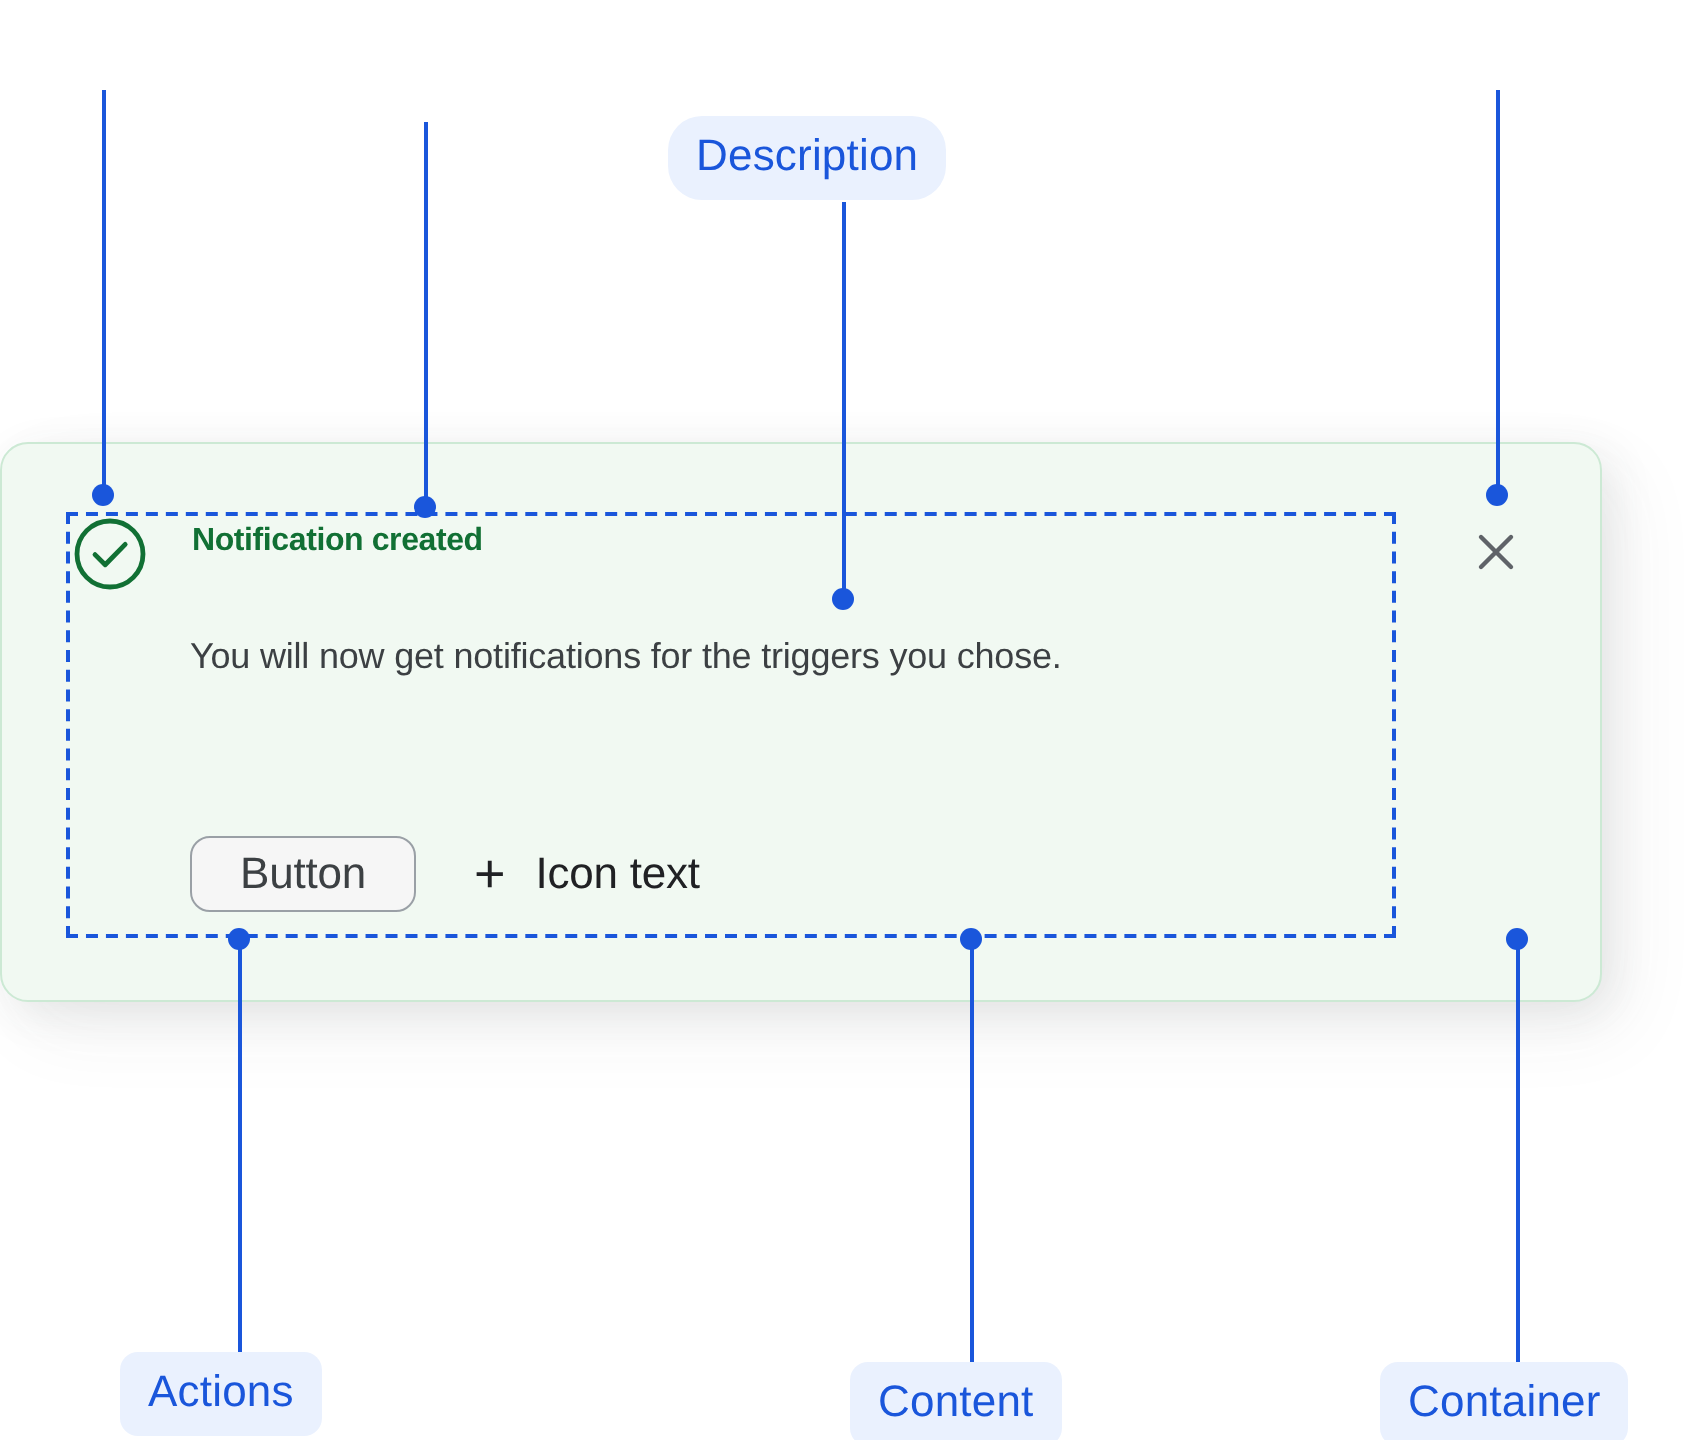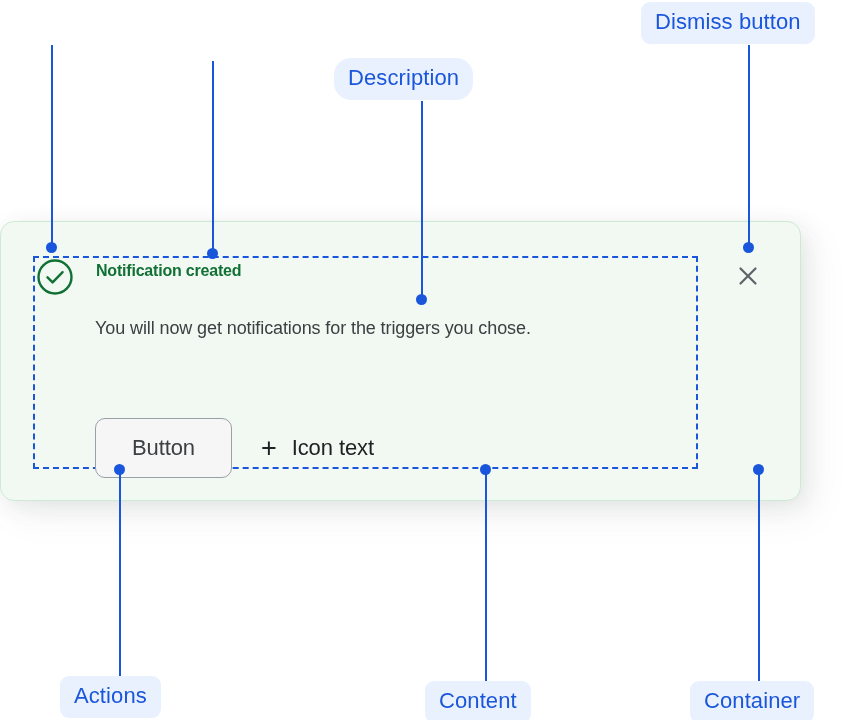--- a/index.html
+++ b/index.html
@@ -99,22 +99,22 @@
     position: absolute;
     left: 95px;
     top: 418px;
     display: flex;
     align-items: center;
   }
   .action-button {
     display: inline-flex;
     align-items: center;
     justify-content: center;
-    height: 60px;
-    padding: 0 36px;
+    height: 38px;
+    padding: 0 24px;
     background: #f6f6f6;
     border: 1.5px solid #9aa0a6;
     border-radius: 10px;
     font-family: "Liberation Sans", sans-serif;
     font-size: 22px;
     color: #3c4043;
     cursor: pointer;
     letter-spacing: -0.1px;
   }
   .action-link {
@@ -188,21 +188,20 @@
   <div class="leader" style="left:51px; top:45px; height:202px;"></div>
   <div class="anchor-dot" style="left:46px; top:242px;"></div>
 
   <div class="leader" style="left:212px; top:61px; height:192px;"></div>
   <div class="anchor-dot" style="left:207px; top:248px;"></div>
 
   <div class="badge" style="left:334px; top:58px;border-radius:17px;">Description</div>
   <div class="leader" style="left:421px; top:101px; height:197px;"></div>
   <div class="anchor-dot" style="left:416px; top:294px;"></div>
 
-  <div class="badge" style="left:641px; top:2px;">Dismiss button</div>
   <div class="leader" style="left:748px; top:45px; height:202px;"></div>
   <div class="anchor-dot" style="left:743px; top:242px;"></div>
 
   <div class="badge" style="left:60px; top:676px;">Actions</div>
   <div class="leader" style="left:119px; top:474px; height:202px;"></div>
   <div class="anchor-dot" style="left:114px; top:464px;"></div>
 
   <div class="badge" style="left:425px; top:681px;">Content</div>
   <div class="leader" style="left:485px; top:474px; height:207px;"></div>
   <div class="anchor-dot" style="left:480px; top:464px;"></div>

